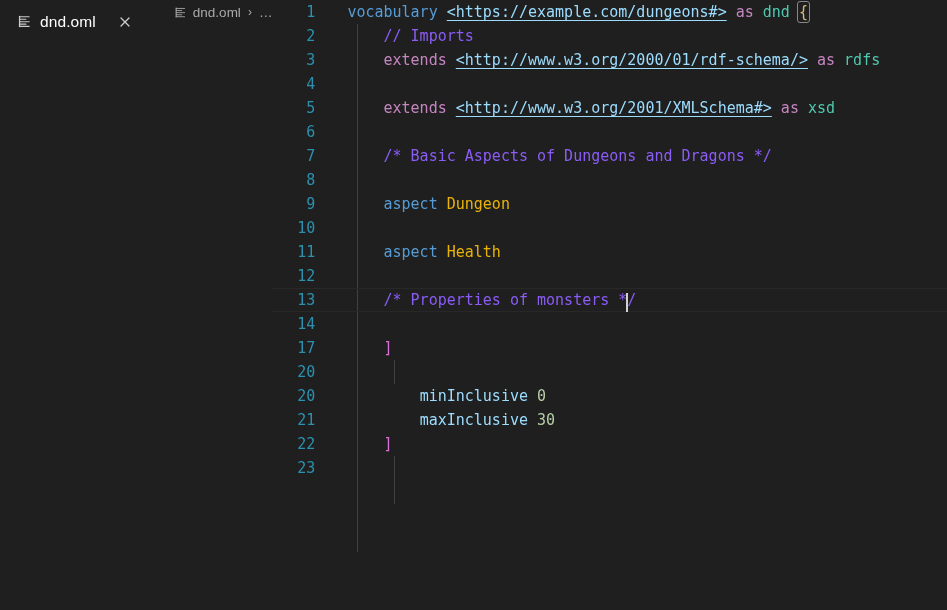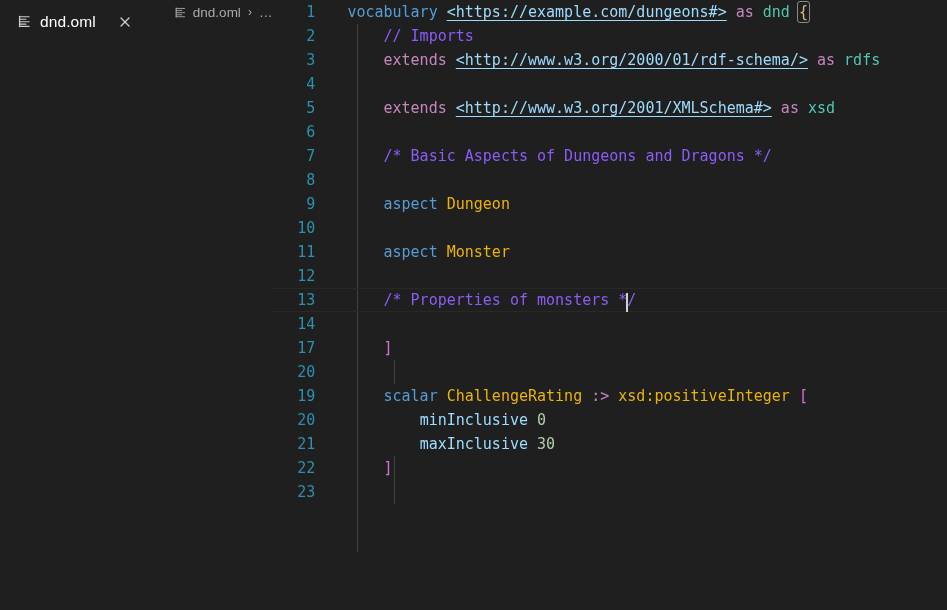--- a/index.html
+++ b/index.html
@@ -282,21 +282,21 @@
         <span class="content">    <span class="t-kw">aspect</span><span> </span><span class="t-type">Dungeon</span></span>
       </div>
 
       <div class="line">
         <span class="gutter">10</span>
         <span class="content"></span>
       </div>
 
       <div class="line">
         <span class="gutter">11</span>
-        <span class="content">    <span class="t-kw">aspect</span><span> </span><span class="t-type">Monster</span></span>
+        <span class="content">    <span class="t-kw">aspect</span><span> </span><span class="t-type">Health</span></span>
       </div>
 
       <div class="line">
         <span class="gutter">12</span>
         <span class="content"></span>
       </div>
 
       <div class="line current">
         <span class="gutter">13</span>
         <span class="content">    <span class="t-comment">/* Properties of monsters *</span><span class="cursor"></span><span class="t-comment">/</span></span>
@@ -312,24 +312,20 @@
       <div class="line">
         <span class="gutter">17</span>
         <span class="content">    <span class="t-bracket">]</span></span>
       </div>
 
       <div class="line">
         <span class="gutter">20</span>
         <span class="content"></span>
       </div>
 
-      <div class="line">
-        <span class="gutter">19</span>
-        <span class="content">    <span class="t-kw">scalar</span><span> </span><span class="t-type">ChallengeRating</span><span> </span><span class="t-kw2">:&gt;</span><span> </span><span class="t-type">xsd:positiveInteger</span><span> </span><span class="t-bracket">[</span></span>
-      </div>
 
       <div class="line">
         <span class="gutter">20</span>
         <span class="content">        <span class="t-prop">minInclusive</span><span> </span><span class="t-num">0</span></span>
       </div>
 
       <div class="line">
         <span class="gutter">21</span>
         <span class="content">        <span class="t-prop">maxInclusive</span><span> </span><span class="t-num">30</span></span>
       </div>

